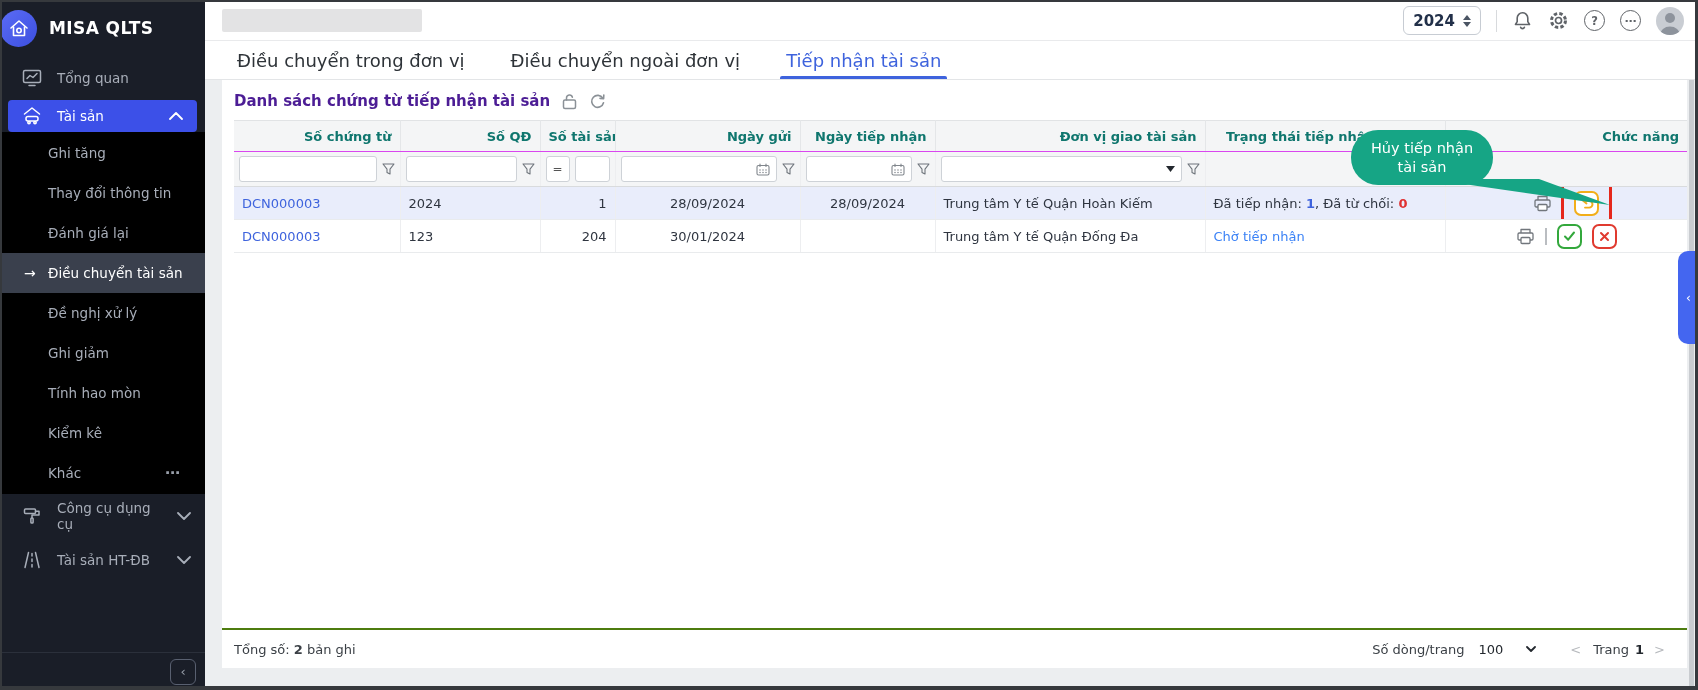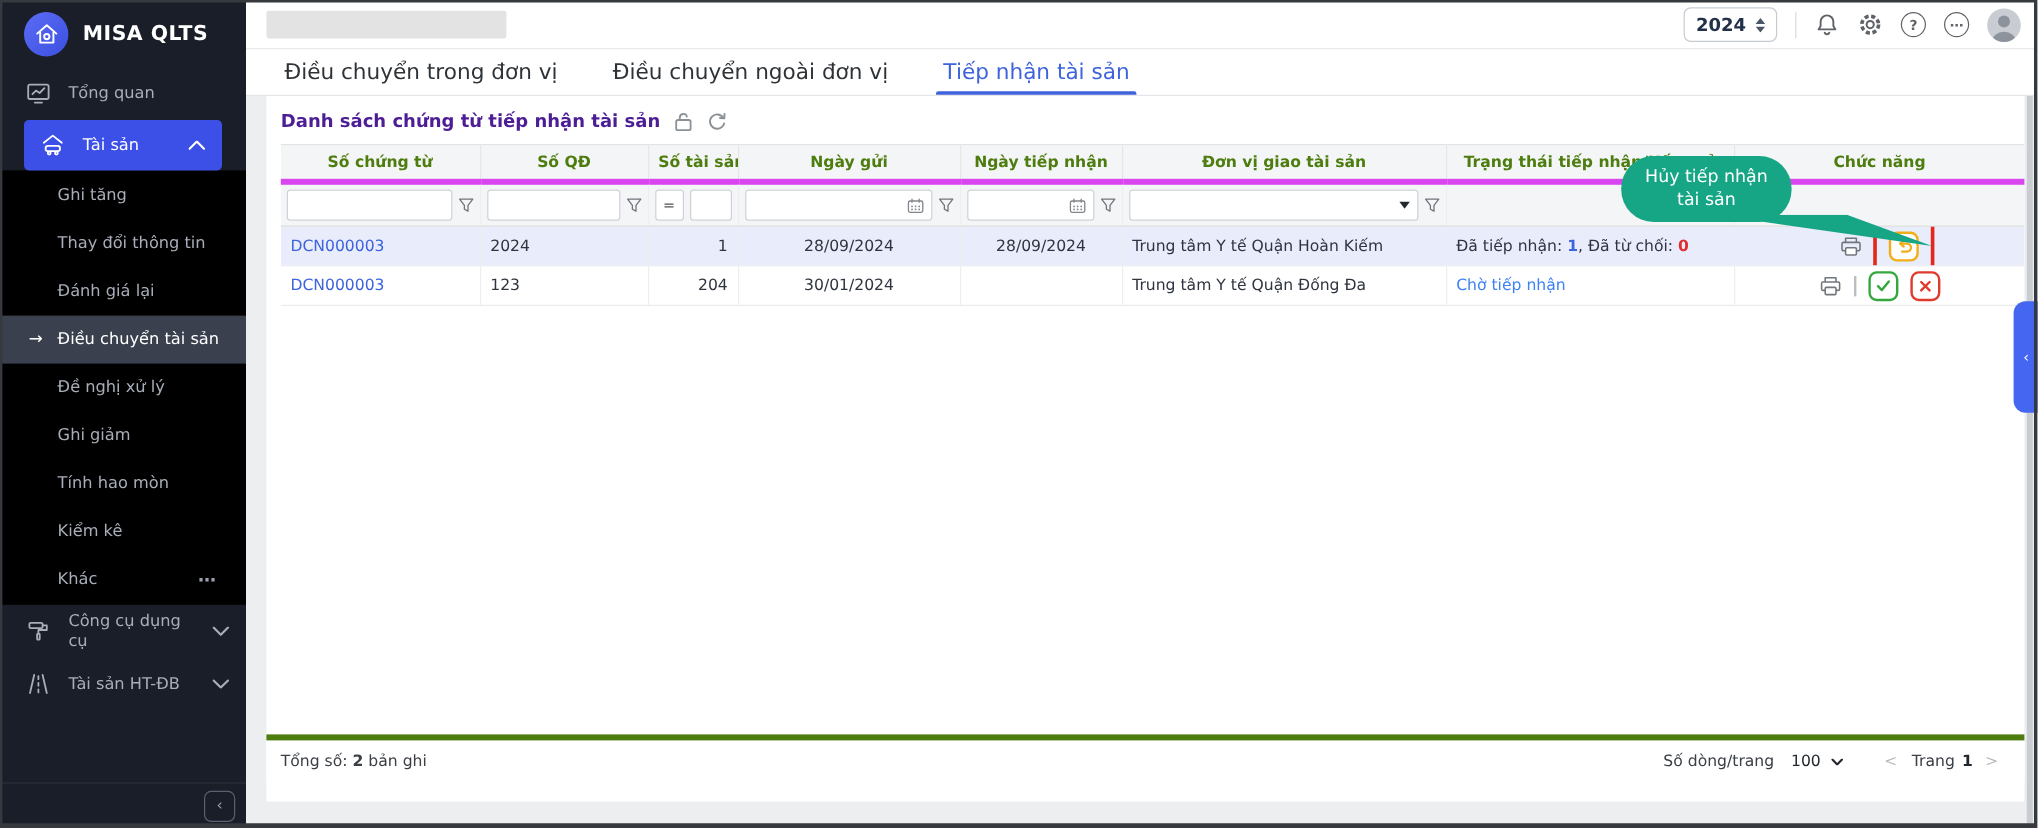--- a/index.html
+++ b/index.html
@@ -5,26 +5,26 @@
   *{box-sizing:border-box;margin:0;padding:0}
   html,body{width:1698px;height:690px}
   body{position:relative;font-family:"DejaVu Sans","Liberation Sans",sans-serif;background:#eceef0;overflow:hidden}
   svg{display:block}
 
   
   .frame{position:absolute;inset:0;border:2px solid #36393d;border-right-width:3px;border-bottom-width:4px;pointer-events:none;z-index:100}
 
   
   .sidebar{position:absolute;left:0;top:0;bottom:0;width:205px;background:#1a1e28;color:#a8aeb9;z-index:30;font-size:13.5px}
-  .logo-row{display:flex;align-items:center;gap:12px;height:56px;padding-left:20px}
+  .logo-row{display:flex;align-items:center;gap:12px;height:56px;padding-left:0}
   .logo-circle{width:37px;height:37px;border-radius:50%;background:linear-gradient(135deg,#5b6cf5,#3c4fe0);display:flex;align-items:center;justify-content:center;cursor:pointer}
   .brand{font-size:17px;font-weight:bold;color:#fff;letter-spacing:.4px}
   .nav-item{display:flex;align-items:center;gap:15px;height:44px;padding:0 14px 0 22px;cursor:pointer;position:relative}
   .nav-item .chev{margin-left:auto;display:flex}
-  .nav-item.active{background:#3c50e8;color:#fff;border-radius:4px;margin:0 20px;height:42px;padding-left:14px}
+  .nav-item.active{background:#3c50e8;color:#fff;border-radius:4px;margin:0 8px;height:32px;padding-left:14px}
   .submenu{background:#000000;padding:1px 0}
   .sub-item{height:40px;display:flex;align-items:center;padding-left:48px;cursor:pointer;position:relative}
   .sub-item.active{background:#3a404d;color:#fff}
   .sub-item .arrow{position:absolute;left:24px;font-size:14px}
   .dots{margin-left:auto;margin-right:24px;letter-spacing:1px;color:#9aa0ab;font-weight:bold;font-size:15px}
   .sidebar-foot{position:absolute;bottom:0;left:0;right:0;height:38px;border-top:1px solid #2b303b;display:flex;align-items:center;justify-content:flex-end;padding-right:9px}
   .collapse-btn{width:26px;height:26px;border:1px solid #596070;border-radius:6px;background:transparent;color:#9aa0ab;display:flex;align-items:center;justify-content:center;cursor:pointer;font-size:13px;font-family:inherit}
 
   
   .topbar{position:absolute;left:205px;top:0;right:0;height:41px;background:#fff;border-bottom:1px solid #e9eaec;z-index:10}
@@ -46,21 +46,21 @@
 
   
   .content{position:absolute;left:205px;top:80px;right:0;bottom:0;background:#eceef0}
   .card{position:absolute;left:17px;top:0;width:1465px;bottom:22px;background:#fff}
   .title-row{display:flex;align-items:center;gap:12px;padding:12px 0 10px 12px}
   .page-title{font-size:15px;font-weight:bold;color:#4c1d95}
   .title-ico{color:#8b9197;display:flex;cursor:pointer}
 
   
   table.grid{margin-left:12px;width:1453px;border-collapse:collapse;table-layout:fixed;font-size:13px}
-  .grid th{background:#f4f5f6;border-top:1px solid #e1e3e5;border-bottom:5px solid #d946ef;border-right:1px solid #e4e6e8;height:31px;padding:0 8px;text-align:center;color:#4d7c0f;font-weight:bold;overflow:hidden;white-space:nowrap}
+  .grid th{background:#f4f5f6;border-top:1px solid #e1e3e5;border-bottom:1px solid #d946ef;border-right:1px solid #e4e6e8;height:31px;padding:0 8px;text-align:right;color:#0f766e;font-weight:bold;overflow:hidden;white-space:nowrap}
   .grid th:last-child,.grid td:last-child{border-right:none}
   .grid td{border-right:1px solid #edeef0;border-bottom:1px solid #e9ebed;height:33px;padding:0 8px;color:#2f3540;overflow:hidden;white-space:nowrap}
   tr.filters td{background:#f4f5f6;border-bottom:1px solid #d9dbdd;height:35px;padding:4px 5px}
   .fcell{display:flex;align-items:center;gap:5px}
   .finput{background:#fff;border:1px solid #ced2d7;border-radius:3px;height:26px;flex:1;display:flex;align-items:center;padding:0 6px;cursor:text}
   .funnel{color:#6f757c;flex:none;cursor:pointer;display:flex}
   .eqbox{width:24px;height:26px;background:#fff;border:1px solid #ced2d7;border-radius:3px;display:flex;align-items:center;justify-content:center;color:#555;font-size:12px;flex:none;cursor:pointer}
   .inico{margin-left:auto;color:#80868c;display:flex;cursor:pointer}
   .ddarrow{margin-left:auto;display:flex;cursor:pointer;color:#23282e}
   tr.row-hl td{background:#e9edfb}
@@ -73,23 +73,23 @@
   .act-divider{width:2px;height:17px;background:#babdc1}
   .print-btn{color:#71767c;cursor:pointer;display:flex}
   .sq-btn{width:25px;height:25px;border-radius:7px;border:2px solid;display:flex;align-items:center;justify-content:center;background:#fff;cursor:pointer;padding:0}
   .sq-yellow{border-color:#f2ae19;color:#f2ae19}
   .sq-green{border-color:#33a83c;color:#33a83c}
   .sq-red{border-color:#e03a2f;color:#e03a2f}
   .undo-wrap{position:relative;display:flex}
   .red-frame{position:absolute;left:-13px;top:-9px;right:-13px;bottom:-9px;border:3px solid #e5271b;z-index:5;pointer-events:none}
 
   
-  .card-footer{position:absolute;left:0;right:0;bottom:16px;height:40px;border-top:5px solid #4d7c0f;display:flex;align-items:center;justify-content:space-between;padding:0 18px 0 12px;font-size:13px;color:#3b4046;background:#fff}
+  .card-footer{position:absolute;left:0;right:0;bottom:0;height:40px;border-top:2px solid #4d7c0f;display:flex;align-items:center;justify-content:space-between;padding:0 18px 0 12px;font-size:13px;color:#3b4046;background:#fff}
   .foot-right{display:flex;align-items:center}
-  .pp-select{display:flex;align-items:center;gap:9px;margin-left:14px;cursor:pointer;color:#23282e}
+  .pp-select{display:flex;align-items:center;gap:23px;margin-left:14px;cursor:pointer;color:#23282e}
   .pg-arrow{color:#b6b9bd;font-size:13px;cursor:pointer;padding:0 4px}
   .pg-label{margin:0 6px 0 30px}
   .pg-num{font-weight:bold;margin:0 6px;color:#23282e}
   .bold{font-weight:bold}
 
   
   .tooltip-bubble{position:absolute;left:1146px;top:50px;width:142px;min-height:55px;background:#16a585;border-radius:27px;color:#fff;display:flex;align-items:center;justify-content:center;text-align:center;font-size:14.5px;line-height:1.3;padding:6px 10px;z-index:40}
   .tooltip-tail{position:absolute;left:1222px;top:99px;z-index:39;pointer-events:none}
   .side-tab{position:absolute;left:1473px;top:171px;width:21px;height:93px;background:#4466f0;border-radius:10px 0 0 10px;display:flex;align-items:center;justify-content:center;color:#fff;z-index:25;cursor:pointer;font-size:12px}
   .scrollbar{position:absolute;right:4px;top:0;bottom:0;width:5px;background:#c9ccd0;z-index:20}

